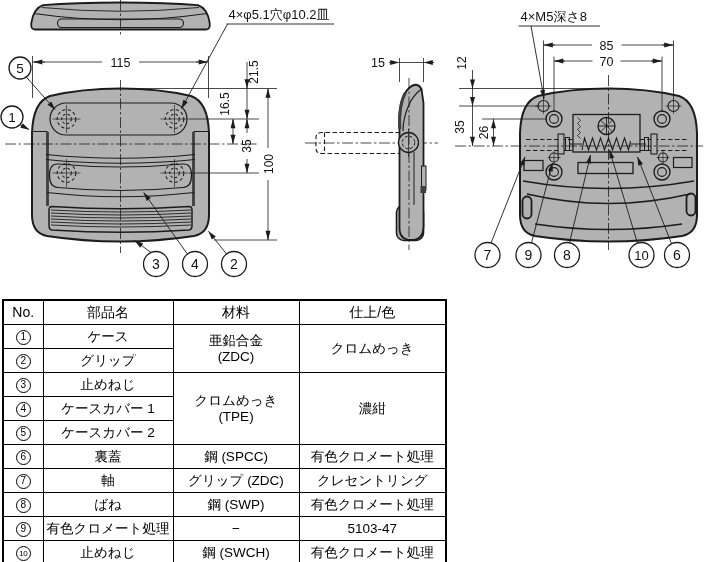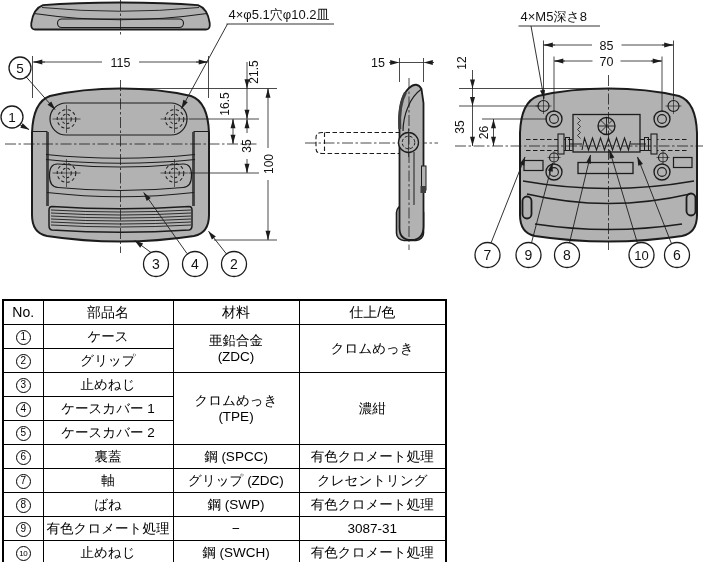--- a/index.html
+++ b/index.html
@@ -328,21 +328,21 @@
   <tr>
     <td><span class="nocirc">8</span></td>
     <td>ばね</td>
     <td>鋼 (SWP)</td>
     <td>有色クロメート処理</td>
   </tr>
   <tr>
     <td><span class="nocirc">9</span></td>
     <td>有色クロメート処理</td>
     <td>−</td>
-    <td>3087-31</td>
+    <td>5103-47</td>
   </tr>
   <tr>
     <td><span class="nocirc ten">10</span></td>
     <td>止めねじ</td>
     <td>鋼 (SWCH)</td>
     <td>有色クロメート処理</td>
   </tr>
 </tbody>
     </table>
 

